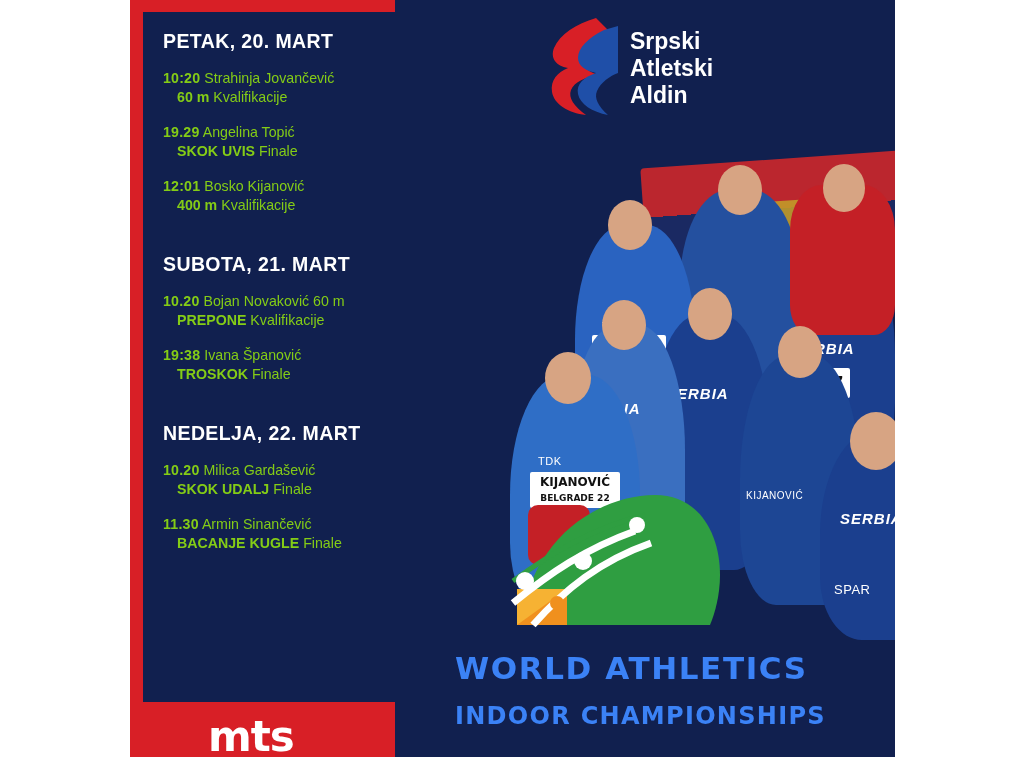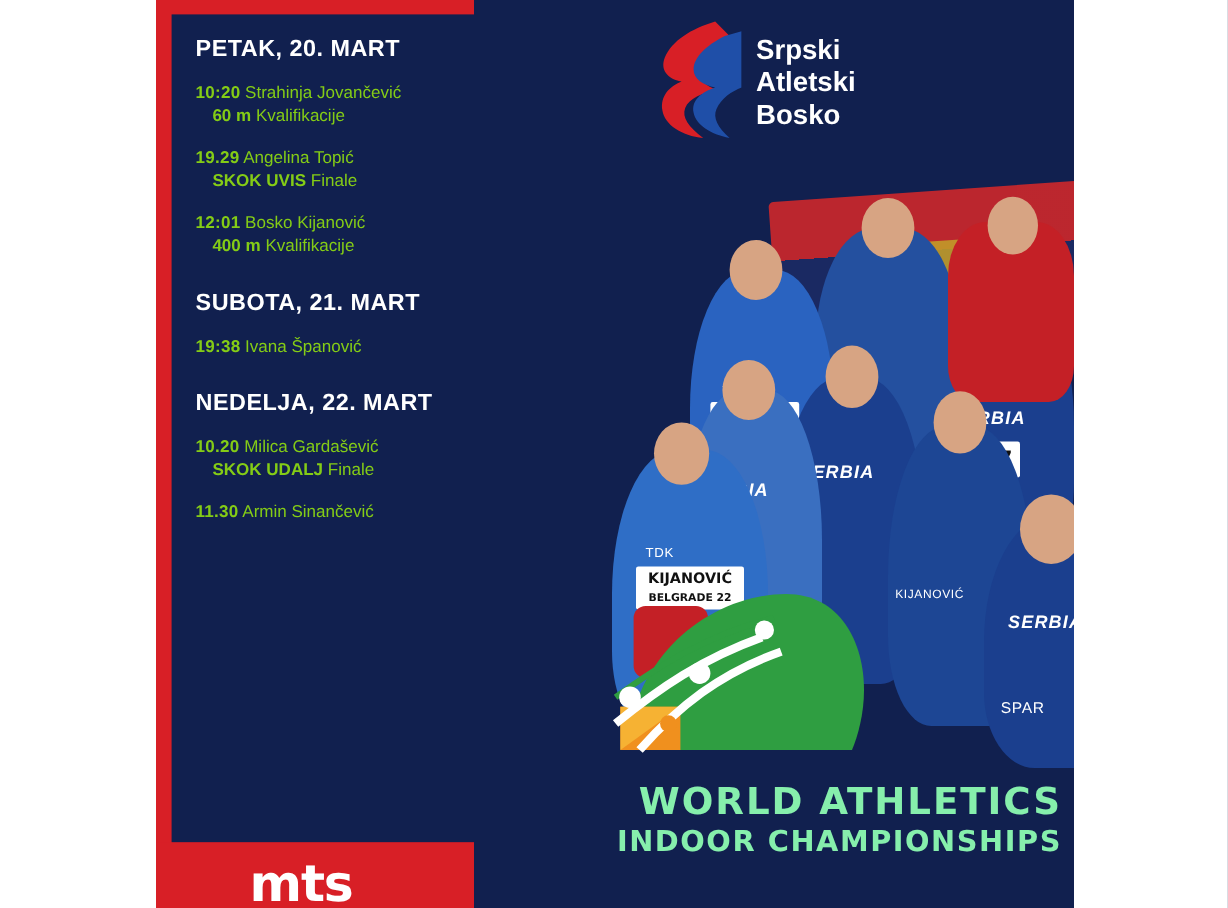--- a/index.html
+++ b/index.html
@@ -48,21 +48,21 @@
     width: 240px;
   }
   .day-title {
     color: #ffffff;
     font-size: 19.5px;
     font-weight: bold;
     letter-spacing: 0.4px;
     margin: 0 0 16px 12px;
   }
   .day-block { margin-bottom: 16px; }
-  .day-block.second { margin-top: 26px; }
+  .day-block.second { margin-top: 38px; }
   .event {
     margin: 0 0 16px 12px;
     color: #84cc16;
     font-size: 14.2px;
     line-height: 19px;
   }
   .event .time {
     font-weight: bold;
     letter-spacing: 0.2px;
   }
@@ -181,34 +181,34 @@
     width: 230px;
     height: 150px;
   }
 
   
   .titles {
     position: absolute;
     left: 325px;
     top: 650px;
     width: 430px;
-    text-align: right;
-    color: #86efac;
+    text-align: left;
+    color: #3b82f6;
   }
   .t1 {
     font-size: 31px;
     font-weight: bold;
     letter-spacing: 1.6px;
     font-family: "DejaVu Sans", sans-serif;
   }
   .t2 {
     font-size: 24px;
     font-weight: bold;
     letter-spacing: 1.3px;
-    margin-top: 1px;
+    margin-top: 16px;
     font-family: "DejaVu Sans", sans-serif;
   }
   .t3 {
     font-size: 25px;
     font-weight: bold;
     letter-spacing: 1.3px;
     margin-top: 2px;
     font-family: "DejaVu Sans", sans-serif;
   }
 </style>
@@ -243,40 +243,50 @@
             <span class="nm">Bosko Kijanović</span>
             <span class="line2"><span class="disc">400 m</span>
             <span class="res">Kvalifikacije</span></span>
           </div>
 
         </div>
 
         <div class="day-block second">
           <div class="day-title">SUBOTA, 21. MART</div>
 
+          <div class="event">
+            <span class="time">10.20</span>
+            <span class="nm">Bojan Novaković 60 m</span>
+            <span class="line2"><span class="disc">PREPONE</span>
+            <span class="res">Kvalifikacije</span></span>
+          </div>
 
           <div class="event">
             <span class="time">19:38</span>
             <span class="nm">Ivana Španović</span>
+            <span class="line2"><span class="disc">TROSKOK</span>
+            <span class="res">Finale</span></span>
           </div>
         </div>
 
         <div class="day-block second">
           <div class="day-title">NEDELJA, 22. MART</div>
 
           <div class="event">
             <span class="time">10.20</span>
             <span class="nm">Milica Gardašević</span>
             <span class="line2"><span class="disc">SKOK UDALJ</span>
             <span class="res">Finale</span></span>
           </div>
 
           <div class="event">
             <span class="time">11.30</span>
             <span class="nm">Armin Sinančević</span>
+            <span class="line2"><span class="disc">BACANJE KUGLE</span>
+            <span class="res">Finale</span></span>
           </div>
         </div>
 
       </div>
     </div>
 
     <div class="mts-area">
       <div class="mts-logo">mts</div>
     </div>
   </div>
@@ -284,21 +294,21 @@
   <div class="sas-logo">
     <div class="sas-mark">
       <svg width="80" height="105" viewBox="0 0 80 105">
         <path d="M58 4 C38 10 22 20 16 34 C12 44 18 52 30 54 C20 58 12 66 14 78 C16 90 30 99 48 101 C36 92 30 84 33 76 C36 68 48 63 60 61 C48 57 42 50 45 42 C48 33 56 24 70 16 Z" fill="#d81f26"></path>
         <path d="M66 16 C50 24 40 34 40 44 C40 52 48 57 58 59 C46 63 38 70 40 80 C42 90 54 98 70 101 C60 92 56 84 59 77 C63 68 72 62 80 59 L80 12 Z" fill="#1f4fa8"></path>
       </svg>
     </div>
     <div class="sas-text">
       <div>Srpski</div>
       <div>Atletski</div>
-      <div>Bosko</div>
+      <div>Aldin</div>
     </div>
   </div>
 
   <div class="collage">
 
     <div class="flag">
       <div class="flag-crest"></div>
     </div>
 
     <div class="fig" style="left:395px; top:105px; width:120px; height:240px; background:#1b3f8e;"></div>

